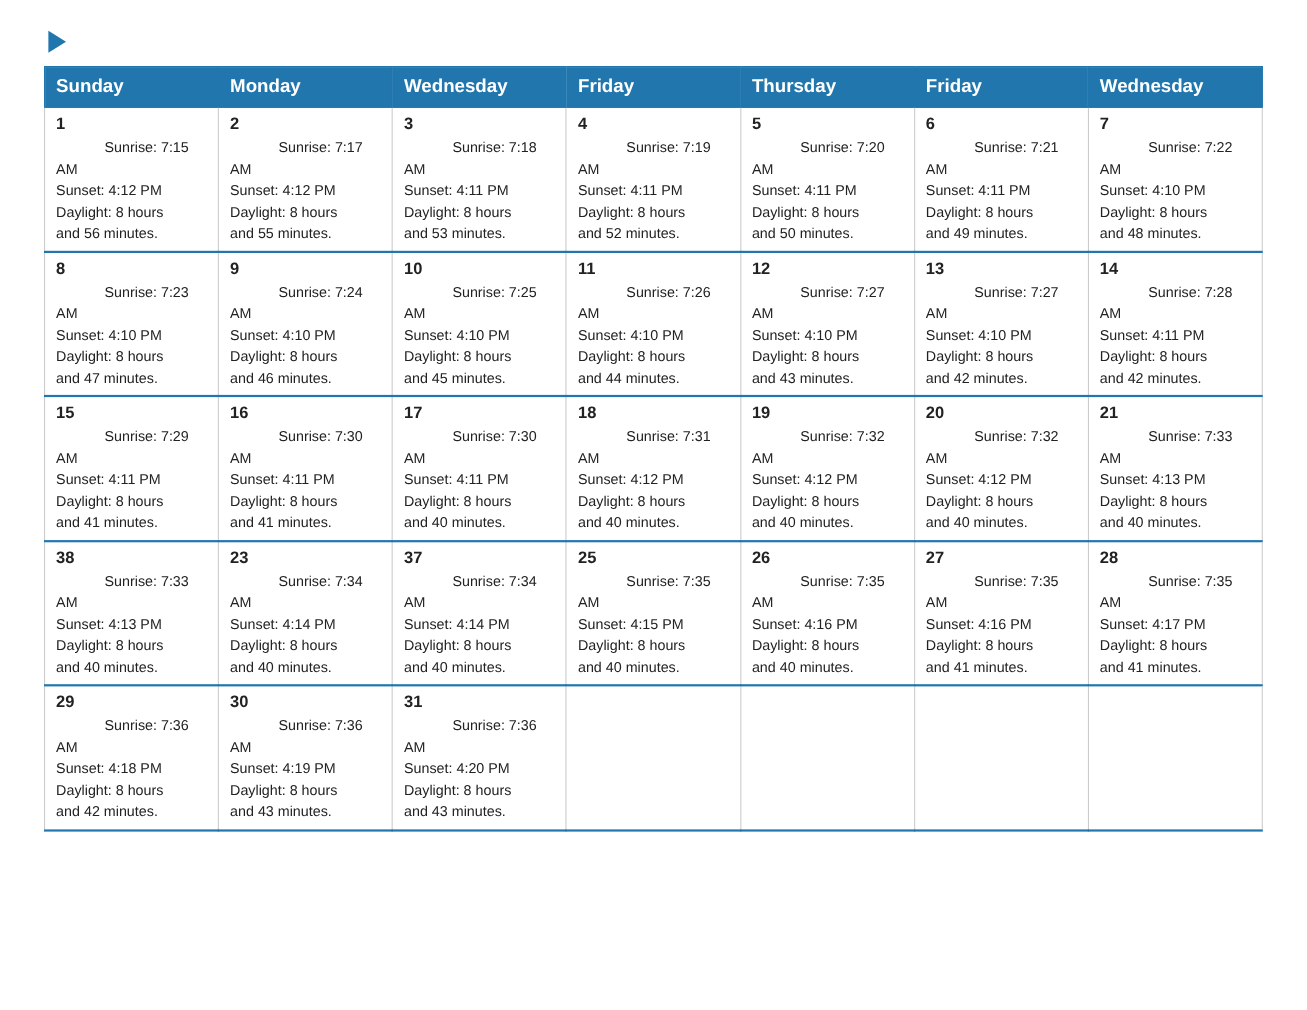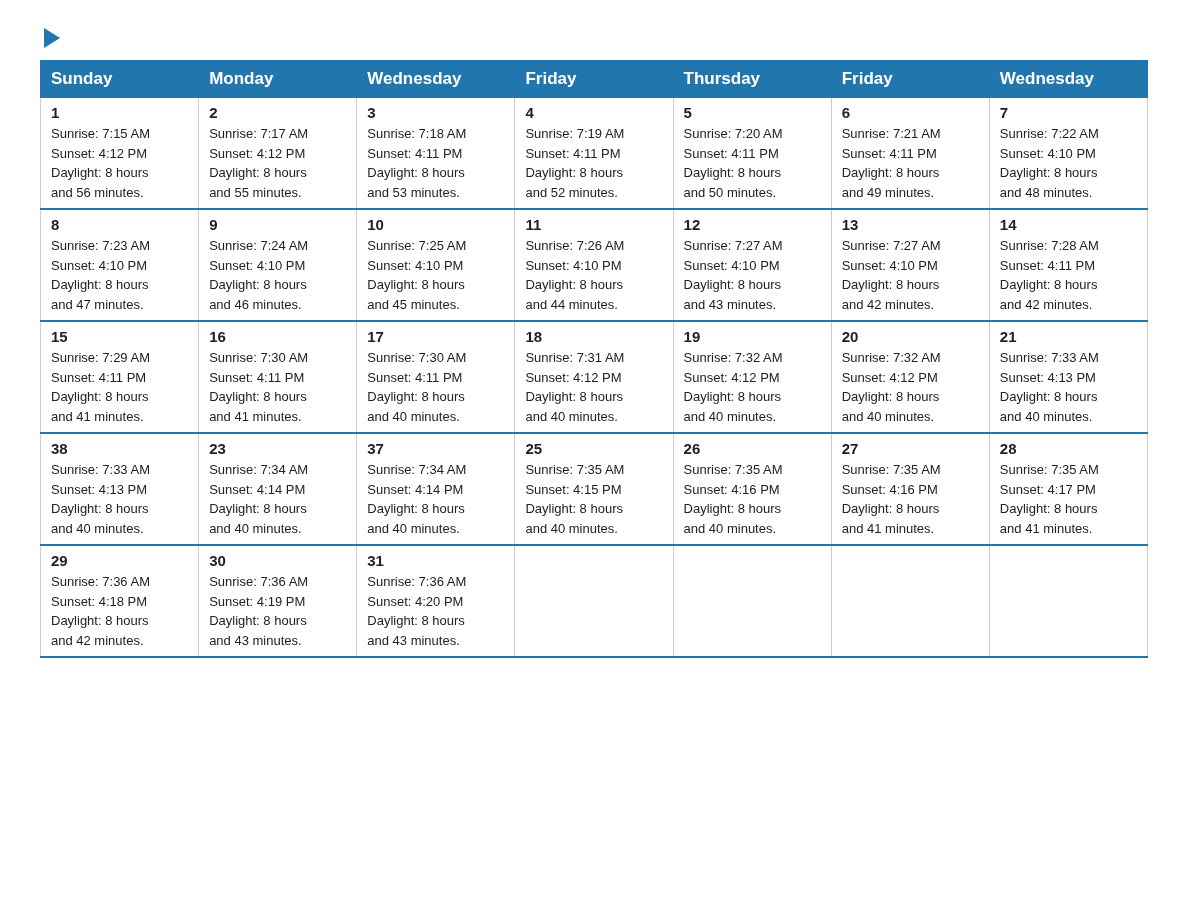--- a/index.html
+++ b/index.html
@@ -61,20 +61,21 @@
     tbody tr td .day-num {
       font-size: 15px;
       font-weight: bold;
       display: block;
       margin-bottom: 3px;
     }
     tbody tr td .day-info {
       font-size: 13px;
       line-height: 1.5;
       color: #222;
+      margin-left: 44px;
     }
     tbody tr {
       border-bottom: 2px solid #2176ae;
     }
     tbody tr td:empty {
       background: #fff;
     }
     .logo-row {
       display: flex;
       align-items: center;

